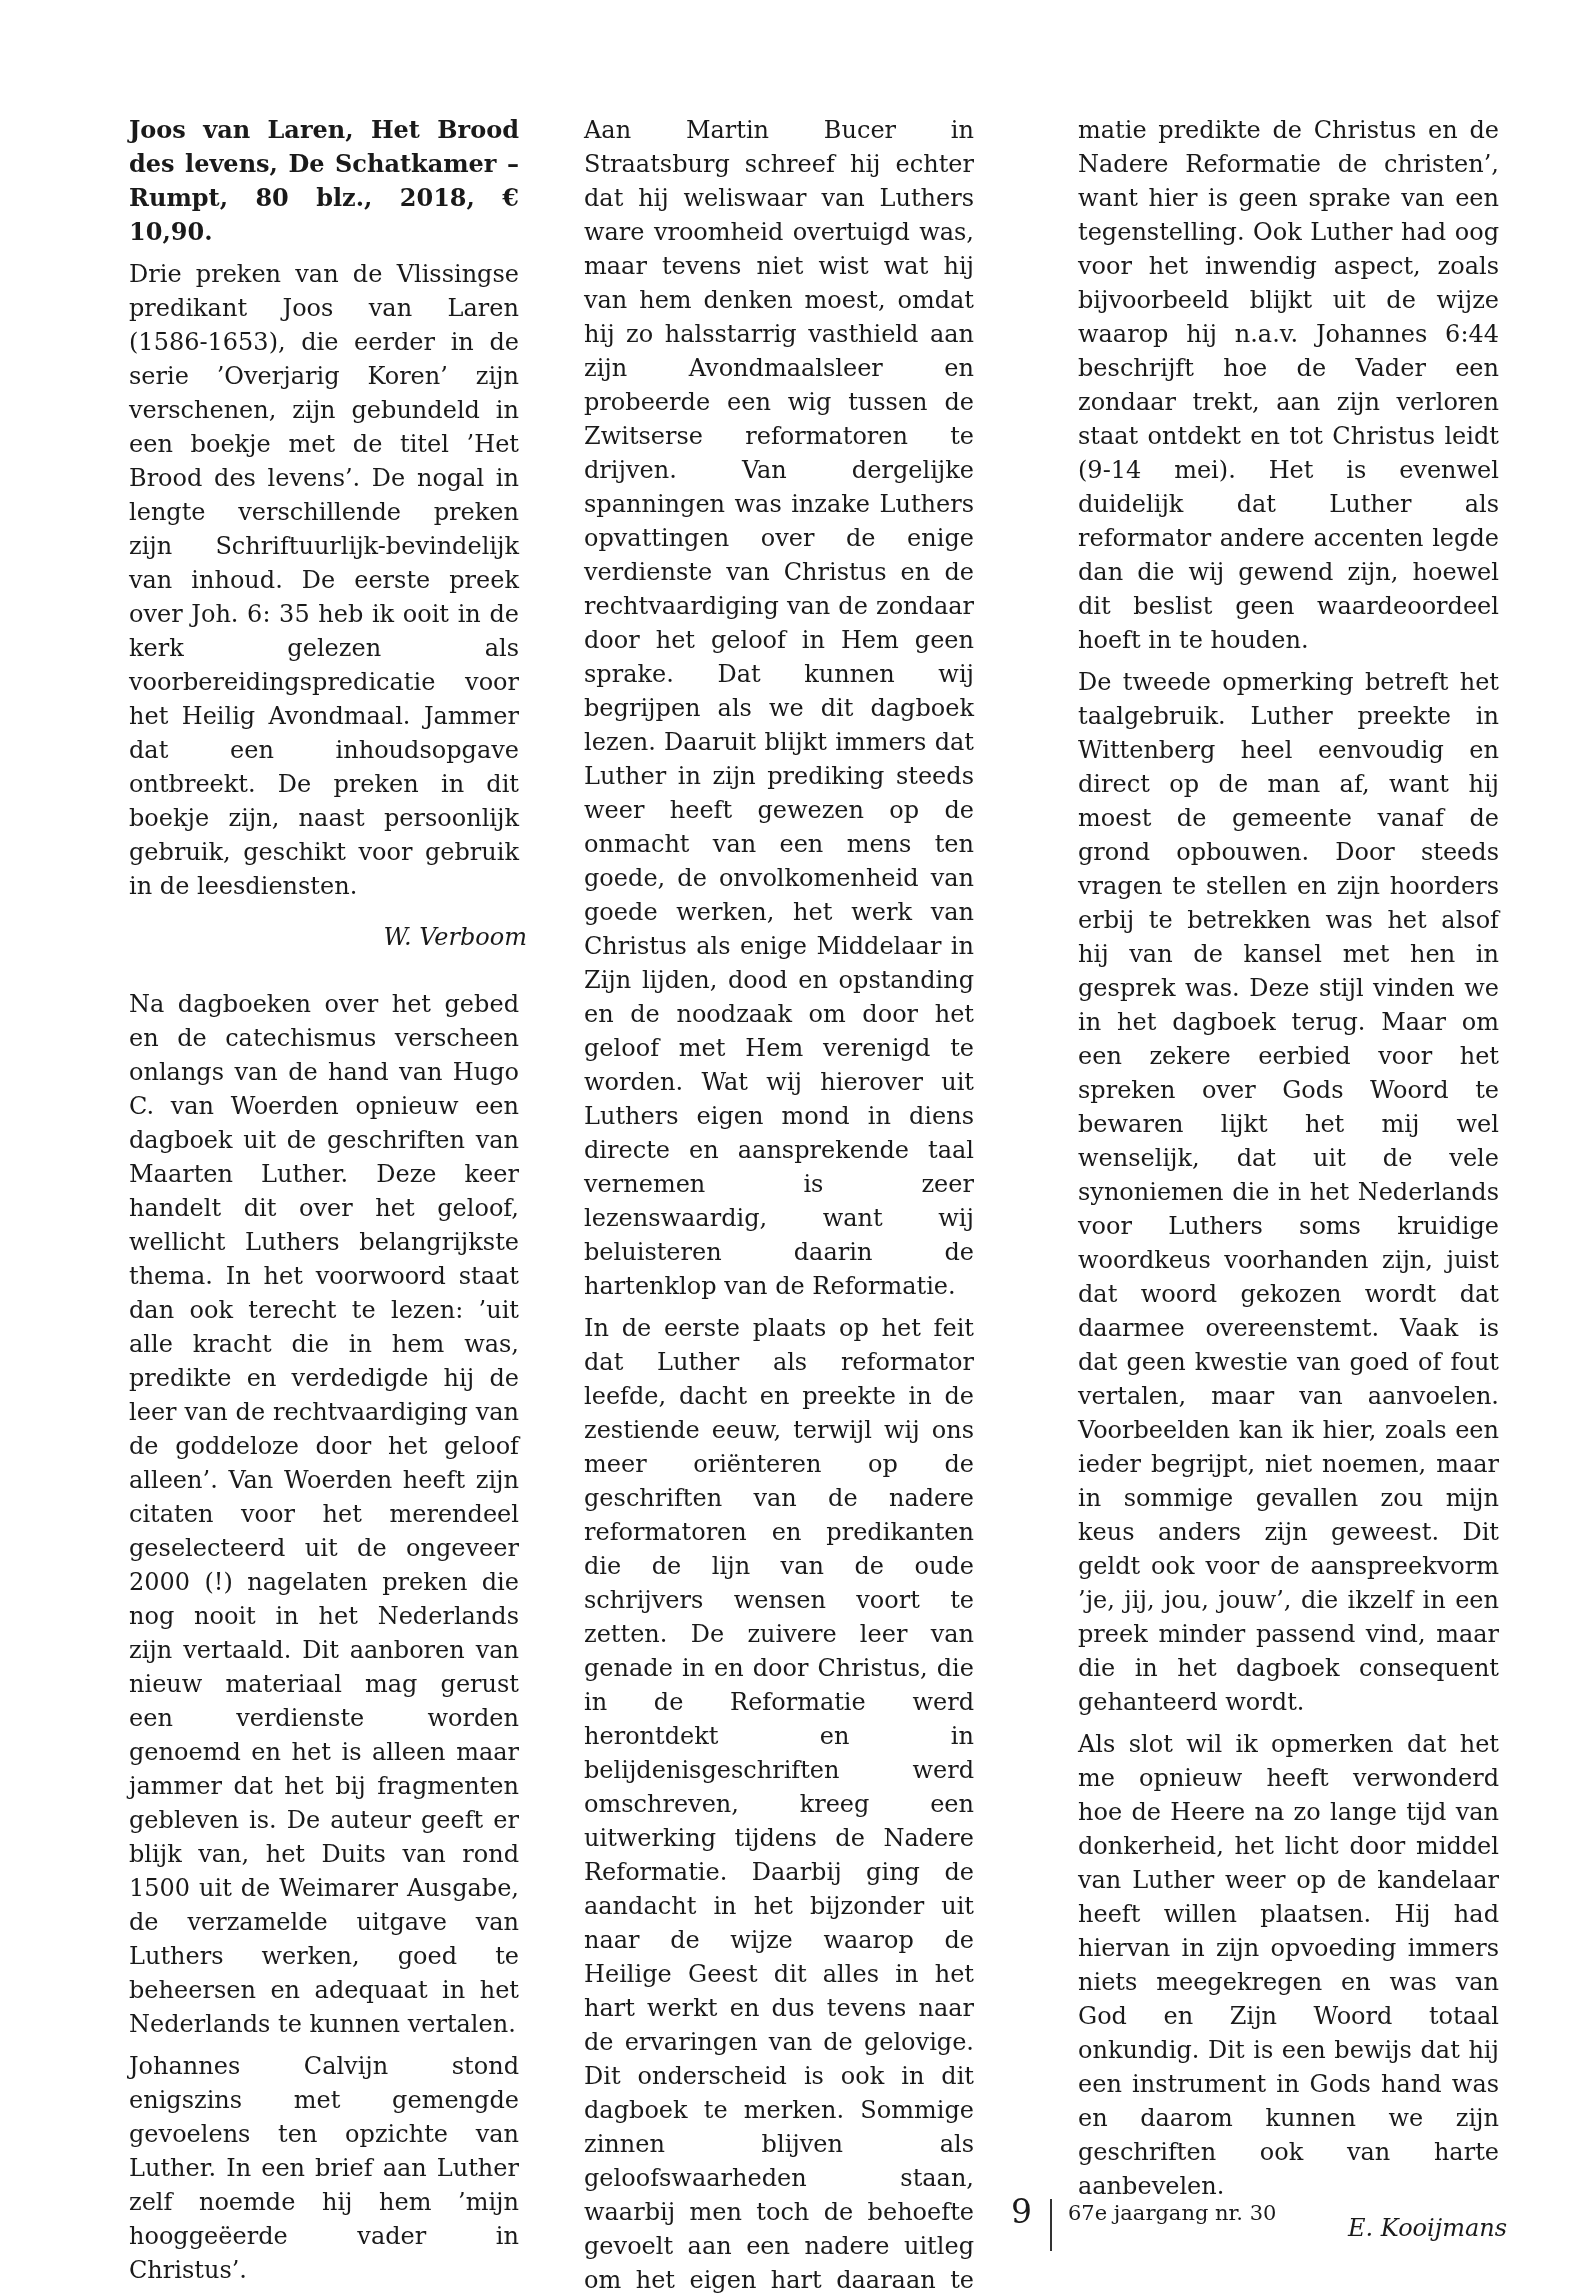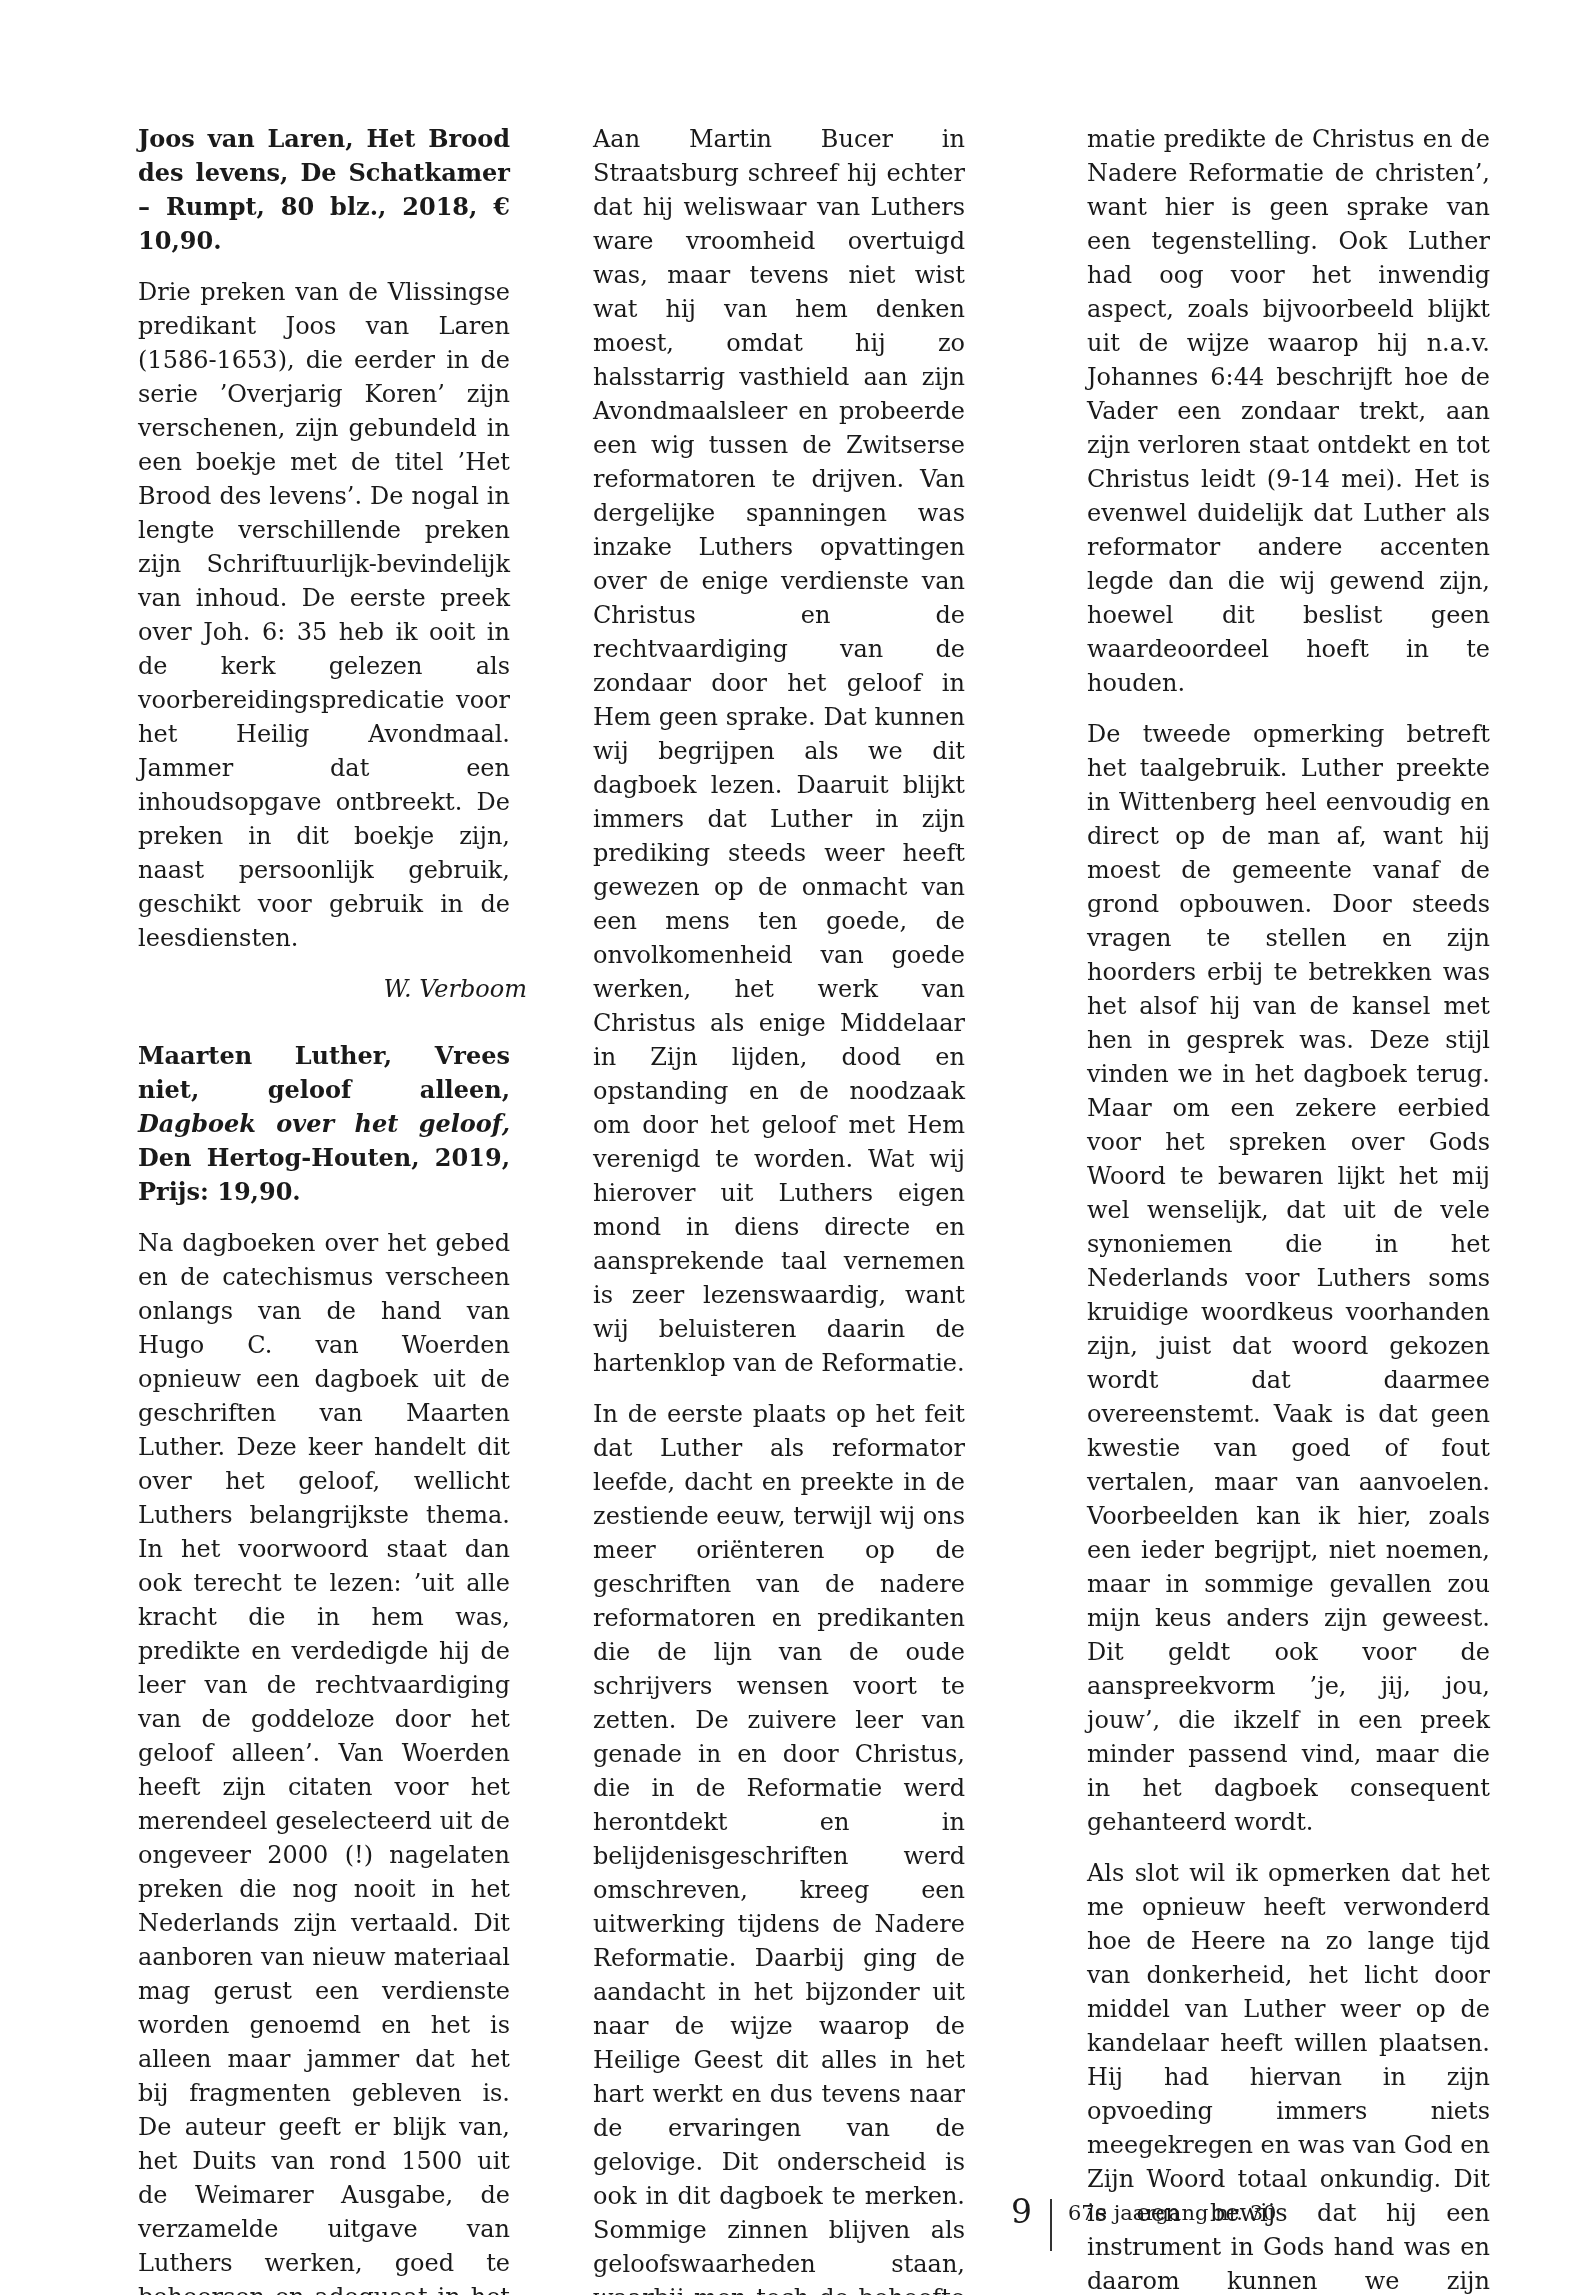--- a/index.html
+++ b/index.html
@@ -5,35 +5,34 @@
   html, body { margin:0; padding:0; background:#ffffff; }
   body { width:1592px; height:2295px; position:relative; overflow:hidden;
          font-family:"DejaVu Serif", "Liberation Serif", serif; color:#1a1a1a; }
   .col { position:absolute; top:105px; width:406px; font-size:24px; line-height:34px;
          text-align:justify; hyphens:manual; }
   .c1 { left:121px; }
   .c2 { left:576px; }
   .c3 { left:1070px; width:437px; }
   .head { font-weight:bold; }
   .head em { font-style:italic; }
-  .p { margin:17px; }
+  .p { margin:8px; }
   .sig { text-align:right; font-style:italic; margin:17.3px 0 33px 0; }
   .footer { position:absolute; top:2192px; left:0; width:1592px; height:69px; }
   .pgnum { position:absolute; left:1011px; top:0; font-size:33px; }
   .rule { position:absolute; left:1050px; top:7px; width:1.7px; height:52px; background:#333; }
   .journal { position:absolute; left:1068px; top:8.6px; font-size:21px; }
 </style>
 </head>
 <body>
 
 <div class="col c1">
   <p class="p head">Joos van Laren, Het Brood des levens, De Schatkamer – Rumpt, 80 blz., 2018, € 10,90.</p>
   <p class="p">Drie preken van de Vlissingse predikant Joos van Laren (1586-1653), die eerder in de serie ’Overjarig Koren’ zijn verschenen, zijn gebundeld in een boekje met de titel ’Het Brood des levens’. De nogal in lengte verschillende preken zijn Schriftuurlijk-bevindelijk van inhoud. De eerste preek over Joh. 6: 35 heb ik ooit in de kerk gelezen als voorbereidingspredicatie voor het Heilig Avondmaal. Jammer dat een inhoudsopgave ontbreekt. De preken in dit boekje zijn, naast persoonlijk gebruik, geschikt voor gebruik in de leesdiensten.</p>
   <p class="p sig">W. Verboom</p>
-  <p class="p head"><span>Maarten Luther, Vrees niet, geloof alleen, </span><em>Dagboek over het geloof,</em><span> Den Hertog-Houten, 2019, Prijs: 19,90.</span></p>
   <p class="p">Na dagboeken over het gebed en de catechismus verscheen onlangs van de hand van Hugo C. van Woerden opnieuw een dagboek uit de geschriften van Maarten Luther. Deze keer handelt dit over het geloof, wellicht Luthers belangrijkste thema. In het voorwoord staat dan ook terecht te lezen: ’uit alle kracht die in hem was, predikte en verdedigde hij de leer van de rechtvaardiging van de goddeloze door het geloof alleen’. Van Woerden heeft zijn citaten voor het merendeel geselecteerd uit de ongeveer 2000 (!) nagelaten preken die nog nooit in het Nederlands zijn vertaald. Dit aanboren van nieuw materiaal mag gerust een verdienste worden genoemd en het is alleen maar jammer dat het bij fragmenten gebleven is. De auteur geeft er blijk van, het Duits van rond 1500 uit de Weimarer Ausgabe, de verzamelde uitgave van Luthers werken, goed te beheersen en adequaat in het Nederlands te kunnen vertalen.</p>
   <p class="p">Johannes Calvijn stond enigszins met gemengde gevoelens ten opzichte van Luther. In een brief aan Luther zelf noemde hij hem ’mijn hooggeëerde vader in Christus’.</p>
 </div>
 
 <div class="col c2">
   <p class="p">Aan Martin Bucer in Straatsburg schreef hij echter dat hij weliswaar van Luthers ware vroomheid overtuigd was, maar tevens niet wist wat hij van hem denken moest, omdat hij zo halsstarrig vasthield aan zijn Avondmaalsleer en probeerde een wig tussen de Zwitserse reformatoren te drijven. Van dergelijke spanningen was inzake Luthers opvattingen over de enige verdienste van Christus en de rechtvaardiging van de zondaar door het geloof in Hem geen sprake. Dat kunnen wij begrijpen als we dit dagboek lezen. Daaruit blijkt immers dat Luther in zijn prediking steeds weer heeft gewezen op de onmacht van een mens ten goede, de onvolkomenheid van goede werken, het werk van Christus als enige Middelaar in Zijn lijden, dood en opstanding en de noodzaak om door het geloof met Hem verenigd te worden. Wat wij hierover uit Luthers eigen mond in diens directe en aansprekende taal vernemen is zeer lezenswaardig, want wij beluisteren daarin de hartenklop van de Reformatie.</p>
   <p class="p">In de eerste plaats op het feit dat Luther als reformator leefde, dacht en preekte in de zestiende eeuw, terwijl wij ons meer oriënteren op de geschriften van de nadere reformatoren en predikanten die de lijn van de oude schrijvers wensen voort te zetten. De zuivere leer van genade in en door Christus, die in de Reformatie werd herontdekt en in belijdenisgeschriften werd omschreven, kreeg een uitwerking tijdens de Nadere Reformatie. Daarbij ging de aandacht in het bijzonder uit naar de wijze waarop de Heilige Geest dit alles in het hart werkt en dus tevens naar de ervaringen van de gelovige. Dit onderscheid is ook in dit dagboek te merken. Sommige zinnen blijven als geloofswaarheden staan, waarbij men toch de behoefte gevoelt aan een nadere uitleg om het eigen hart daaraan te toetsen. Dit mag men niet afdoen met een uitspraak als ’De Refor-</p>
 </div>
 
 <div class="col c3">

